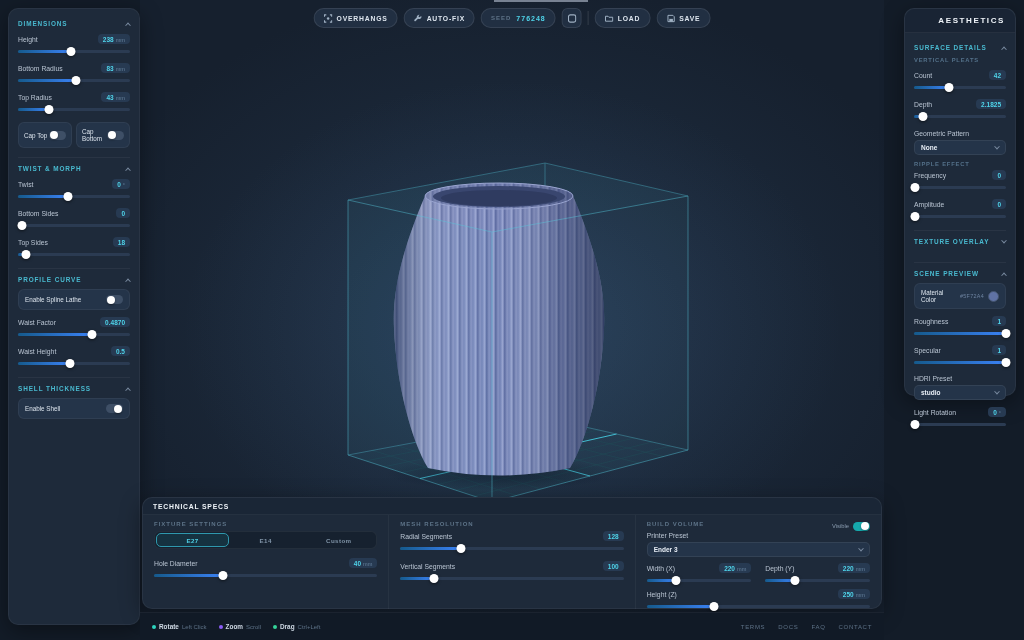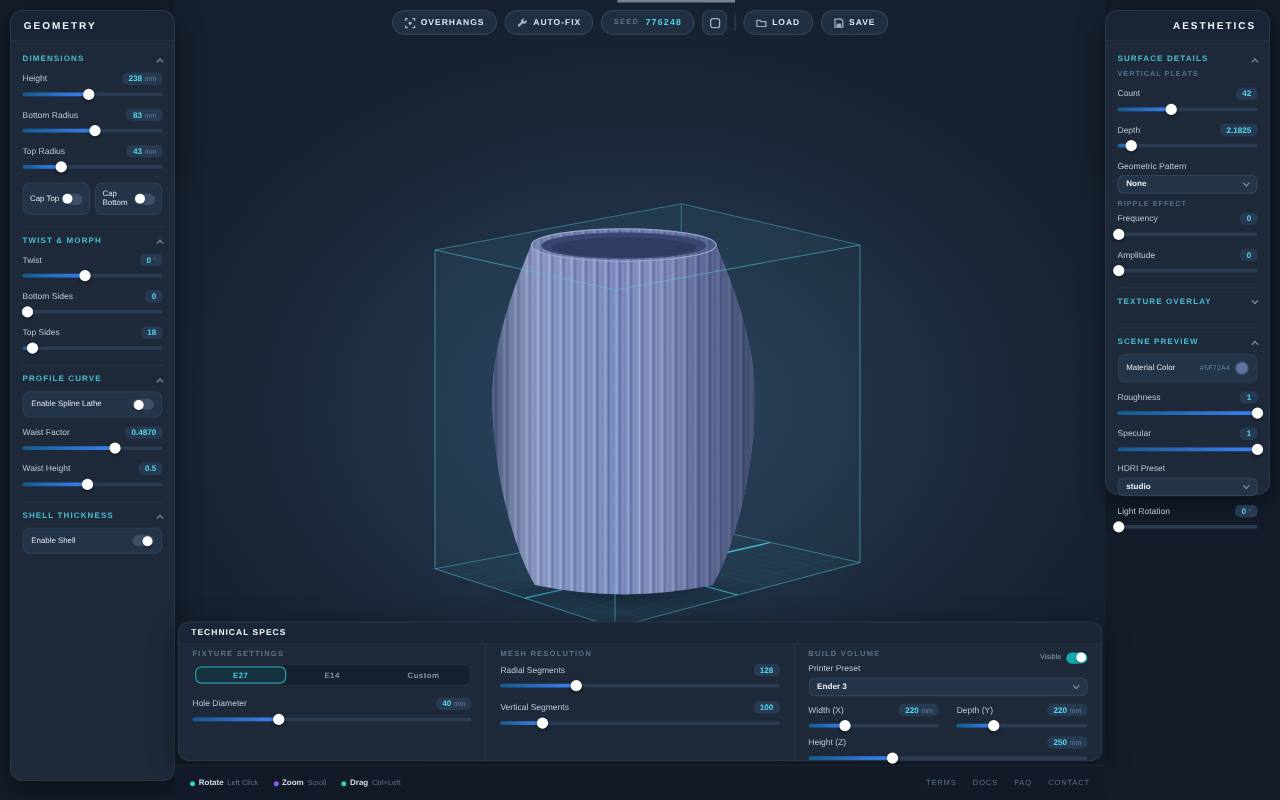--- a/index.html
+++ b/index.html
@@ -21,21 +21,21 @@
   .seedpill { gap:5px; }
   .seedlbl { color:#5d7186; font-size:6px; letter-spacing:1px; }
   .seedval { color:#4fd4ea; font-size:7px; letter-spacing:1px; }
   .sqbtn { width:20px; height:20px; padding:0; justify-content:center; border-radius:6px; }
   .tdivider { width:1px; height:14px; background:rgba(255,255,255,.12); }
 
   
   .panel { position:absolute; background:#1e2a3a; border:1px solid rgba(255,255,255,.05);
     border-radius:10px; box-shadow:0 6px 22px rgba(0,0,0,.4); z-index:20; }
   #leftPanel  { left:8px;  top:8px; width:132px; height:617px; }
-  #rightPanel { right:8px; top:8px; width:132px; height:388px; }
+  #rightPanel { right:8px; top:8px; width:112px; height:388px; }
   .phead { height:24px; display:flex; align-items:center; padding:0 10px;
     background:#192434; border-bottom:1px solid rgba(255,255,255,.06);
     border-radius:10px 10px 0 0; font-size:8px; font-weight:bold; letter-spacing:1.6px; color:#eef3f8; }
   .phead.right { justify-content:flex-end; }
   .pbody { padding:4px 9px 8px; }
 
   .section { padding-top:7px; }
   .section + .section { margin-top:9px; border-top:1px solid rgba(255,255,255,.05); }
   .sechead { display:flex; align-items:center; justify-content:space-between; margin-bottom:2px; cursor:pointer; }
   .sectitle { font-size:6.4px; font-weight:bold; letter-spacing:.9px; color:#49b9cf; }
@@ -237,21 +237,20 @@
   <div class="tbtn">
     <svg width="9" height="9" viewBox="0 0 10 10">
       <path d="M1.5 1.5 H7 L8.5 3 V8.5 H1.5 Z" fill="none" stroke="#9fb0c2" stroke-width="1.1"></path>
       <rect x="3" y="5.4" width="4" height="3.1" fill="#9fb0c2"></rect>
     </svg>
     <span>SAVE</span>
   </div>
 </div>
 
 <div id="leftPanel" class="panel">
-  <div class="phead">GEOMETRY</div>
   <div class="pbody">
 
     <div class="section">
       <div class="sechead">
         <span class="sectitle">DIMENSIONS</span>
         <span class="chev up"></span>
       </div>
       <div class="crow">
           <span class="clabel">Height</span>
         <span class="chip">

